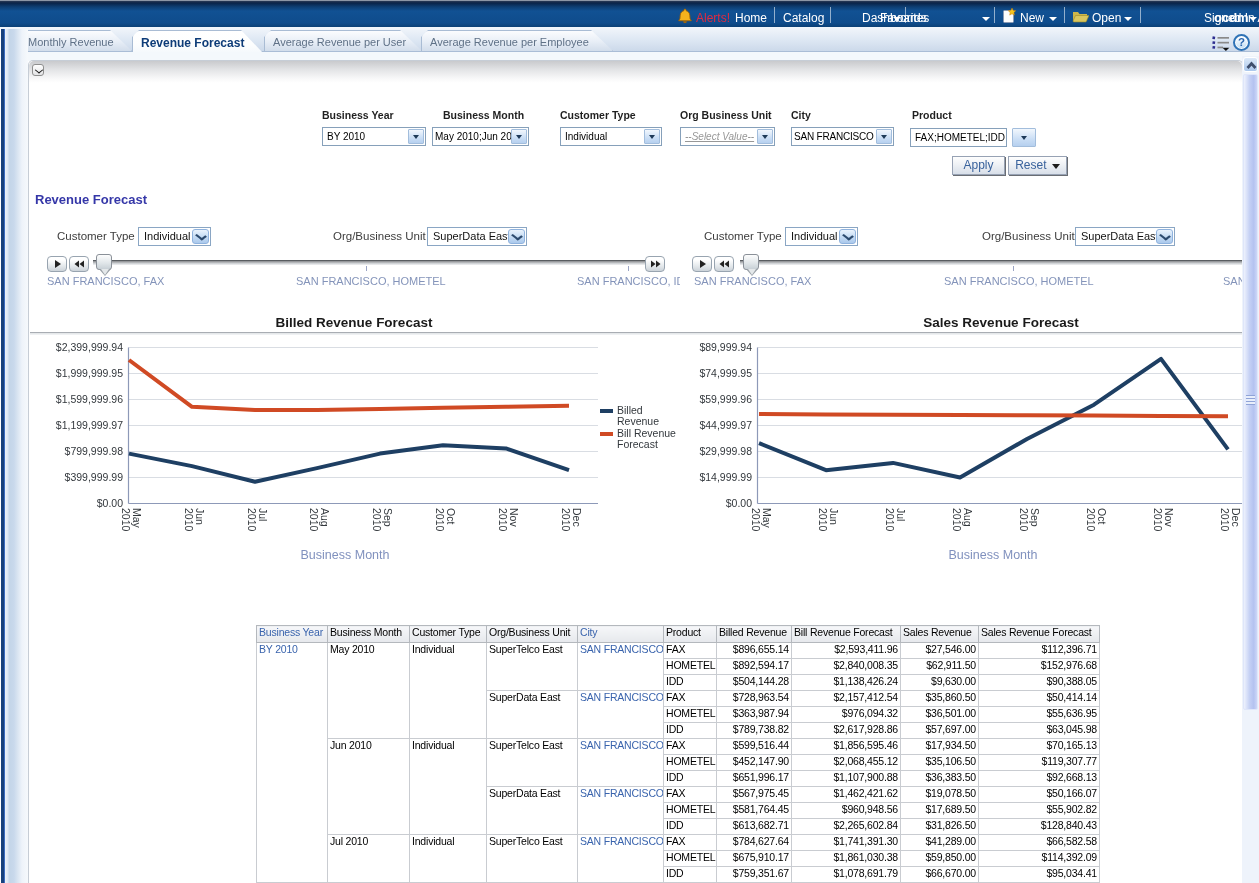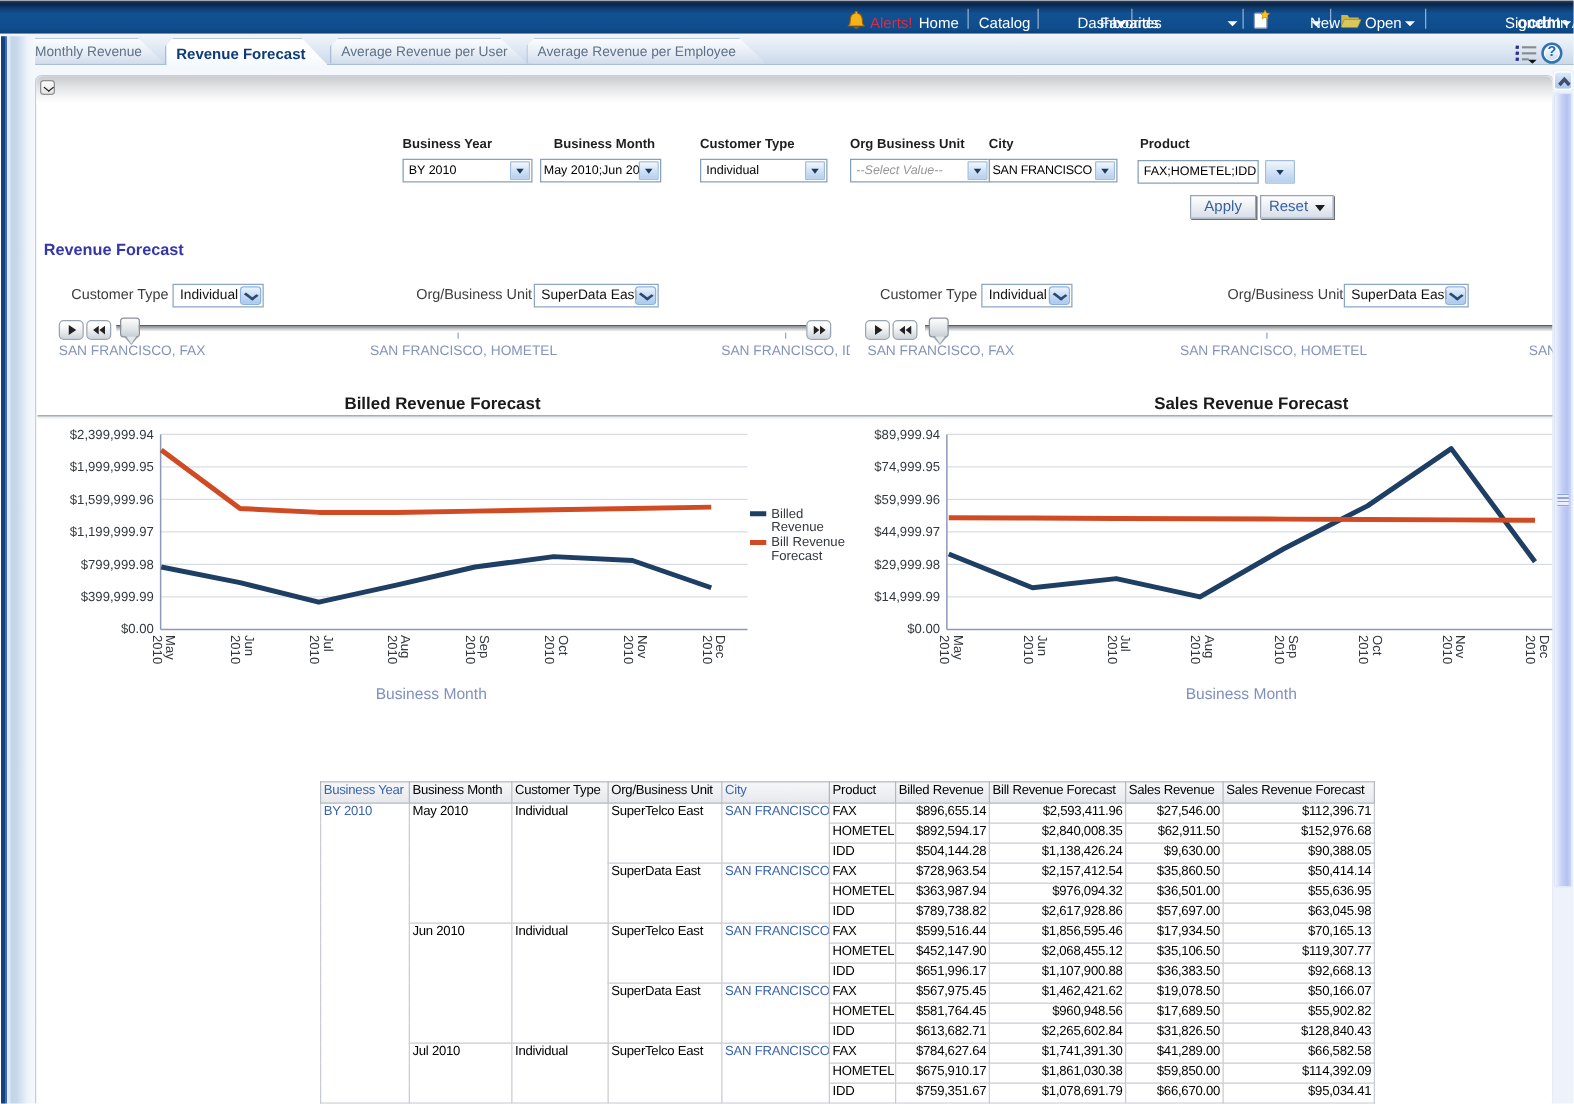--- a/index.html
+++ b/index.html
@@ -127,21 +127,21 @@
     <span class="nv" style="left:880px;">Favorites</span>
       <span class="carat" style="left:893px;"></span>
     <span class="nv sep" style="left:905px;"></span>
     <span class="nv" style="left:862px;">Dashboards</span>
       <span class="carat" style="left:982px;"></span>
     <span class="nv sep" style="left:994px;"></span>
     <svg class="nv" style="left:1002px; top:8px;" width="15" height="16" viewBox="0 0 15 16">
         <rect x="1.5" y="2.5" width="10" height="12" rx="1" fill="#fdfdfd" stroke="#8a9ab4"></rect>
         <path d="M10 0 L11.2 2.4 L13.8 2.7 L11.9 4.5 L12.4 7.1 L10 5.8 L7.7 7.1 L8.2 4.5 L6.3 2.7 L8.9 2.4 Z" fill="#f7c51e" stroke="#c77b00" stroke-width=".5"></path>
       </svg>
-    <span class="nv" style="left:1048px;">New</span>
+    <span class="nv" style="left:1020px;">New</span>
       <span class="carat" style="left:1049px;"></span>
     <span class="nv sep" style="left:1064px;"></span>
     <svg class="nv" style="left:1072px; top:10px;" width="17" height="13" viewBox="0 0 17 13">
         <path d="M1 2 h5 l1.5 2 H15 v6 a1 1 0 0 1 -1 1 H2 a1 1 0 0 1 -1 -1 z" fill="#cdb64a"></path>
         <path d="M1 11 L3.5 5.5 H17 L14 12 H2 a1 1 0 0 1 -1 -1z" fill="#d9c65e" stroke="#9a8a28" stroke-width=".6"></path>
       </svg>
     <span class="nv" style="left:1092px;">Open</span>
       <span class="carat" style="left:1124px;"></span>
     <span class="nv sep" style="left:1140px;"></span>
     <span class="nv" style="left:1204px;">Signed In As</span>
@@ -175,21 +175,21 @@
 
   <div class="flabel" style="left:322px; top:109px;">Business Year</div>
   <div class="flabel" style="left:443px; top:109px;">Business Month</div>
   <div class="flabel" style="left:560px; top:109px;">Customer Type</div>
   <div class="flabel" style="left:680px; top:109px;">Org Business Unit</div>
   <div class="flabel" style="left:791px; top:109px;">City</div>
   <div class="flabel" style="left:912px; top:109px;">Product</div>
   <div class="fbox" style="left:322px; top:127px; width:104px;">BY 2010<span class="arr"></span></div>
   <div class="fbox" style="left:432px; top:127px; width:97px; padding-left:2px;">May 2010;Jun 20<span class="arr"></span></div>
   <div class="fbox" style="left:560px; top:127px; width:102px;">Individual<span class="arr"></span></div>
-  <div class="fbox" style="left:680px; top:127px; width:112px; color:#979797; font-style:italic;">--Select Value--<span class="arr"></span></div>
+  <div class="fbox" style="left:680px; top:127px; width:95px; color:#979797; font-style:italic;text-decoration:underline;">--Select Value--<span class="arr"></span></div>
   <div class="fbox" style="left:791px; top:127px; width:103px; padding-left:2px; letter-spacing:-0.2px;">SAN FRANCISCO<span class="arr"></span></div>
   <div class="fbox" style="left:910px; top:128px; width:97px;">FAX;HOMETEL;IDD</div>
   <div style="position:absolute; left:1012px; top:128px; width:24px; height:19px;
     background:linear-gradient(#f2f7fd,#cadef5 60%,#b6d0ef); border:1px solid #a2bddc; border-radius:1px;">
     <span style="position:absolute; left:8px; top:7px; width:0; height:0; border-left:3.5px solid transparent; border-right:3.5px solid transparent; border-top:4.5px solid #1e3a58;"></span>
     </div>
   <div class="btn" style="left:925px; top:156px; width:53px;">Apply</div>
   <div class="btn" style="left:981px; top:156px; width:59px;">Reset <span style="display:inline-block;width:0;height:0;border-left:4.5px solid transparent;border-right:4.5px solid transparent;border-top:5px solid #1c1c1c;margin-left:2px;"></span></div>
 
   <div class="abs" id="sechdr">Revenue Forecast</div>

